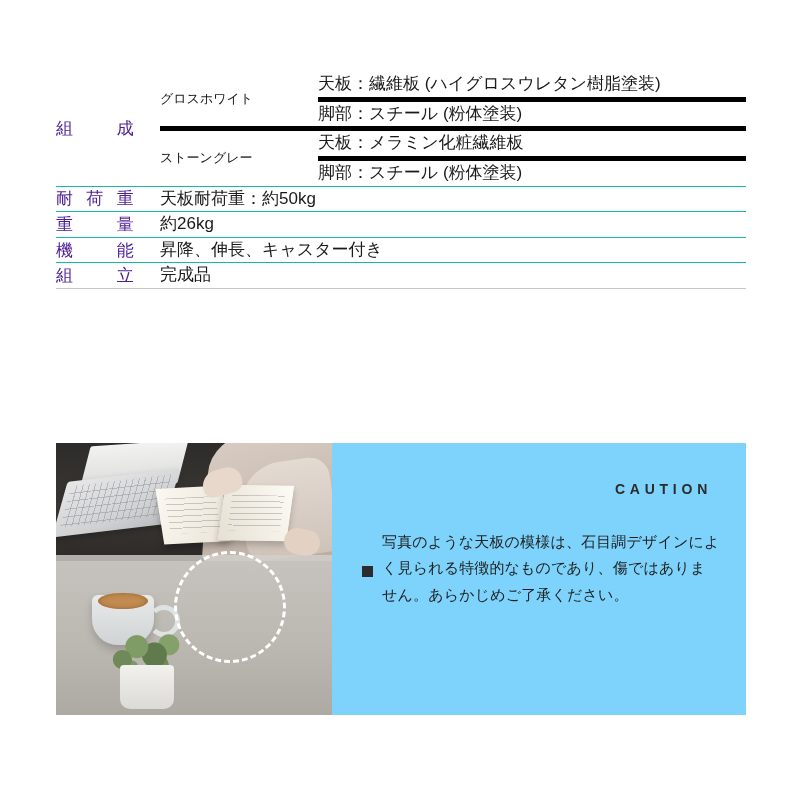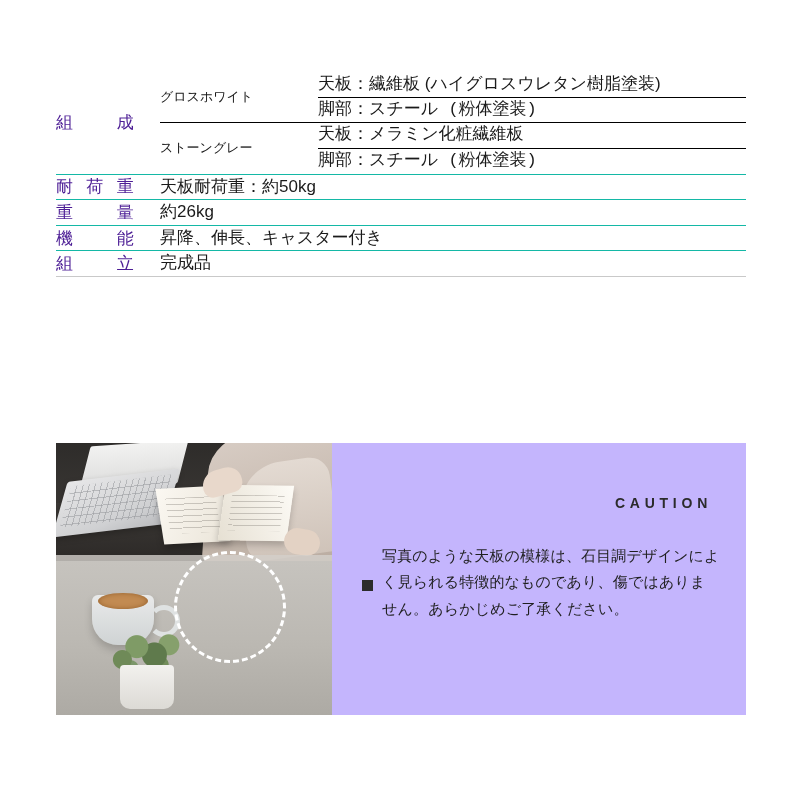--- a/index.html
+++ b/index.html
@@ -58,22 +58,21 @@
   }
   .cell-val {
     font-size: 17px;
     padding: 11px 0;
     line-height: 1.45;
   }
   .bdr-top-full {
     border-top: 1px solid #14b8a6;
   }
   .bdr-top-inner {
-    border-top: 1px solid #000000;
-    font-family: Liberation Mono, monospace;
+    border-top: 5px solid #000000;
   }
   .bdr-bottom-full {
     border-bottom: 1px solid #c9c9c9;
   }
 
   
   .bottom {
     position: absolute;
     left: 56px;
     top: 443px;
@@ -230,22 +229,22 @@
   .ph-circle {
     position: absolute;
     left: 118px; top: 108px;
     width: 106px; height: 106px;
     border-radius: 50%;
     border: 3px dashed #ffffff;
   }
 
   .caution {
     flex: 1 1 auto;
-    background: #c4b5fd;
-    padding: 46px 26px 0 30px;
+    background: #7dd3fc;
+    padding: 32px 26px 0 30px;
     box-sizing: border-box;
   }
   .caution-title {
     font-size: 14px;
     letter-spacing: 0.34em;
     font-weight: 700;
     color: #2b2b2b;
     text-align: right;
     padding-right: 8px;
     margin: 6px 0 20px 0;

